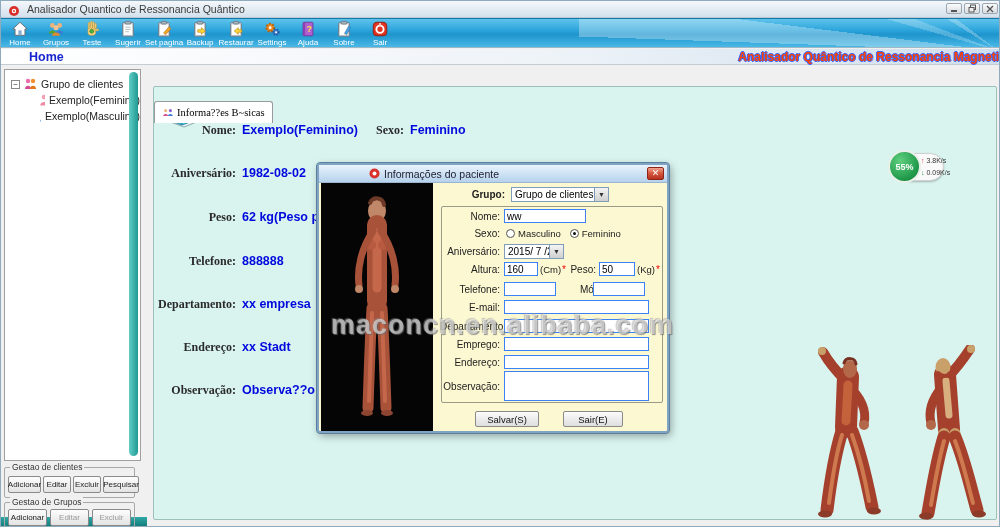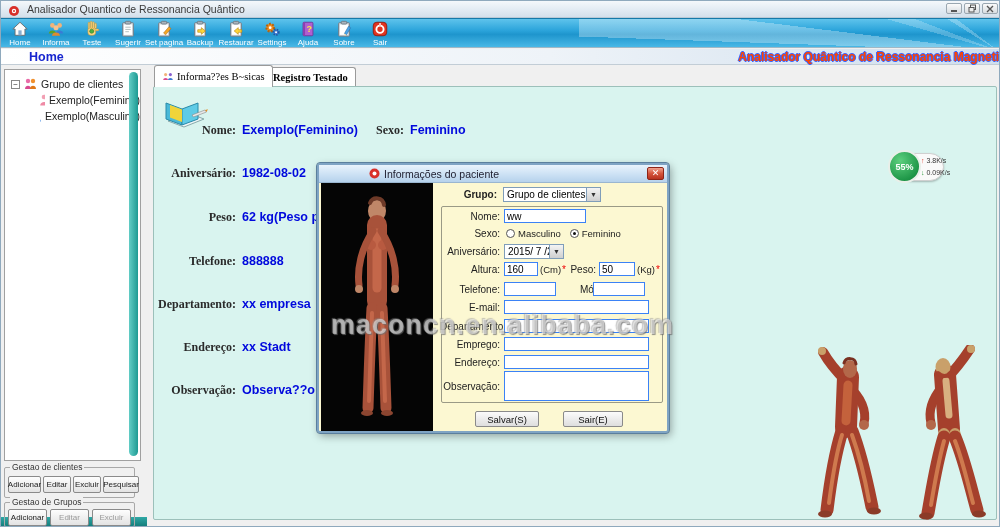--- a/index.html
+++ b/index.html
@@ -60,21 +60,21 @@
   .fset .ftitle { position:absolute; left:5px; top:-6px; background:#f0f0f0; padding:0 2px;
     font-size:8.5px; color:#333; white-space:nowrap; }
   .fbtn { height:17px; font-size:8px; color:#222; background:linear-gradient(180deg,#fdfdfd,#e3e3e3);
     border:1px solid #8a8a8a; border-radius:2px; display:inline-flex; align-items:center;
     justify-content:center; cursor:pointer; white-space:nowrap; }
   .fbtn.disabled { color:#9b9b9b; cursor:default; }
 
   
   .tab { position:absolute; display:flex; align-items:center; gap:3px; background:#fff;
     border:1px solid #9a9a9a; border-bottom:none; border-radius:3px 3px 0 0; padding:8px 7px; cursor:pointer;
-    font-family:"Liberation Serif", serif; }
+    font-family:"Liberation Serif", serif;margin-top:36px; }
   .tab svg { width:12px; height:12px; }
   .tab1 { left:153px; top:0px; height:22px; font-size:10.5px; z-index:3; }
   .tab2 { left:249px; top:2px; height:20px; font-size:10.5px; font-weight:bold; }
 
   
   .mainpanel { position:absolute; left:152px; top:21px; width:844px; height:434px;
     background:#d9f4ef; border:1px solid #9cc0ba; border-radius:2px; }
   .prow { position:absolute; display:flex; }
   .plabel { font-family:"Liberation Serif", serif; font-weight:bold; font-size:12px; color:#2a2a2a;
     text-align:right; }
@@ -177,21 +177,21 @@
       </div>
       <div class="tool">
         <svg viewBox="0 0 20 20">
             <circle cx="6" cy="6" r="2.6" fill="#f2b379"></circle>
             <circle cx="14" cy="6" r="2.6" fill="#f2b379"></circle>
             <path d="M2 15 C2 10.5 10 10.5 10 15 Z" fill="#5aa02c"></path>
             <path d="M10 15 C10 10.5 18 10.5 18 15 Z" fill="#3a7bd5"></path>
             <circle cx="10" cy="8.5" r="2.8" fill="#f6c28f"></circle>
             <path d="M5.5 17.5 C5.5 12.5 14.5 12.5 14.5 17.5 Z" fill="#e08a2e"></path>
           </svg>
-        <span class="tlabel">Informa</span>
+        <span class="tlabel">Grupos</span>
       </div>
       <div class="tool">
         <svg viewBox="0 0 20 20">
             <g fill="#ffd887" stroke="#c59a3a" stroke-width=".7">
               <rect x="5.5" y="8" width="8.5" height="9" rx="3"></rect>
               <rect x="5.8" y="2.5" width="1.8" height="7" rx=".9"></rect>
               <rect x="8.2" y="1.5" width="1.8" height="8" rx=".9"></rect>
               <rect x="10.6" y="2" width="1.8" height="7.5" rx=".9"></rect>
               <rect x="13" y="3.5" width="1.8" height="6" rx=".9"></rect>
               <rect x="13" y="10" width="4.5" height="1.9" rx=".9"></rect>
@@ -469,21 +469,21 @@
             <path d="M51 125 C49 160 48 195 47 225" stroke="#a8523a" stroke-width="11"></path>
             <path d="M61 125 C63 160 64 195 65 225" stroke="#a8523a" stroke-width="11"></path>
             <path d="M51 130 C50 162 49 192 48 218" stroke="#c4674a" stroke-width="4"></path>
             <path d="M61 130 C62 162 63 192 64 218" stroke="#c4674a" stroke-width="4"></path>
             <ellipse cx="46" cy="230" rx="6" ry="3" fill="#8b4530"></ellipse>
             <ellipse cx="66" cy="230" rx="6" ry="3" fill="#8b4530"></ellipse>
           </g>
         </svg>
       </div>
 
-      <div class="dlg-row" style="left:116px; top:22px;">
+      <div class="dlg-row" style="left:124px; top:22px;">
         <span class="dlabel" style="width:62px; font-weight:bold;">Grupo:</span>
         <div class="combo" style="width:98px; margin-left:6px;">
           <span class="cval">Grupo de clientes</span>
           <span class="carrow">▼</span>
         </div>
       </div>
 
       <div class="dframe"></div>
 
       <div class="dlg-row" style="left:121px; top:44px;">

